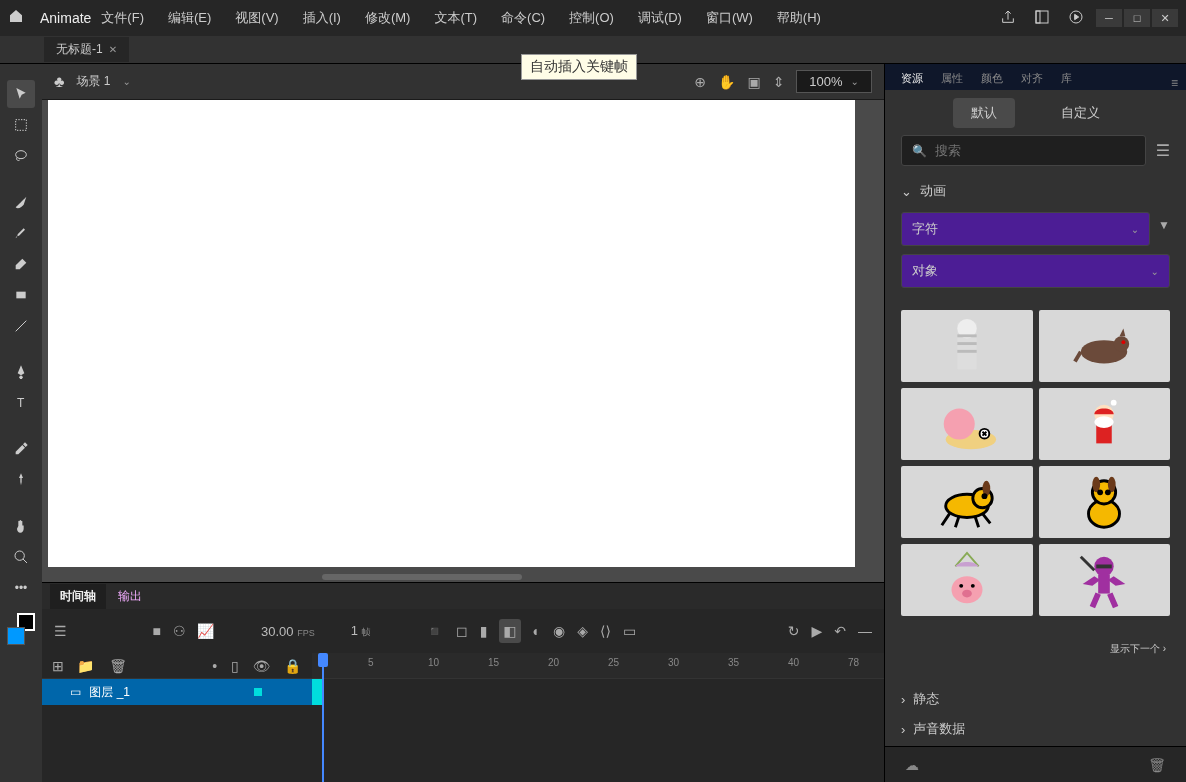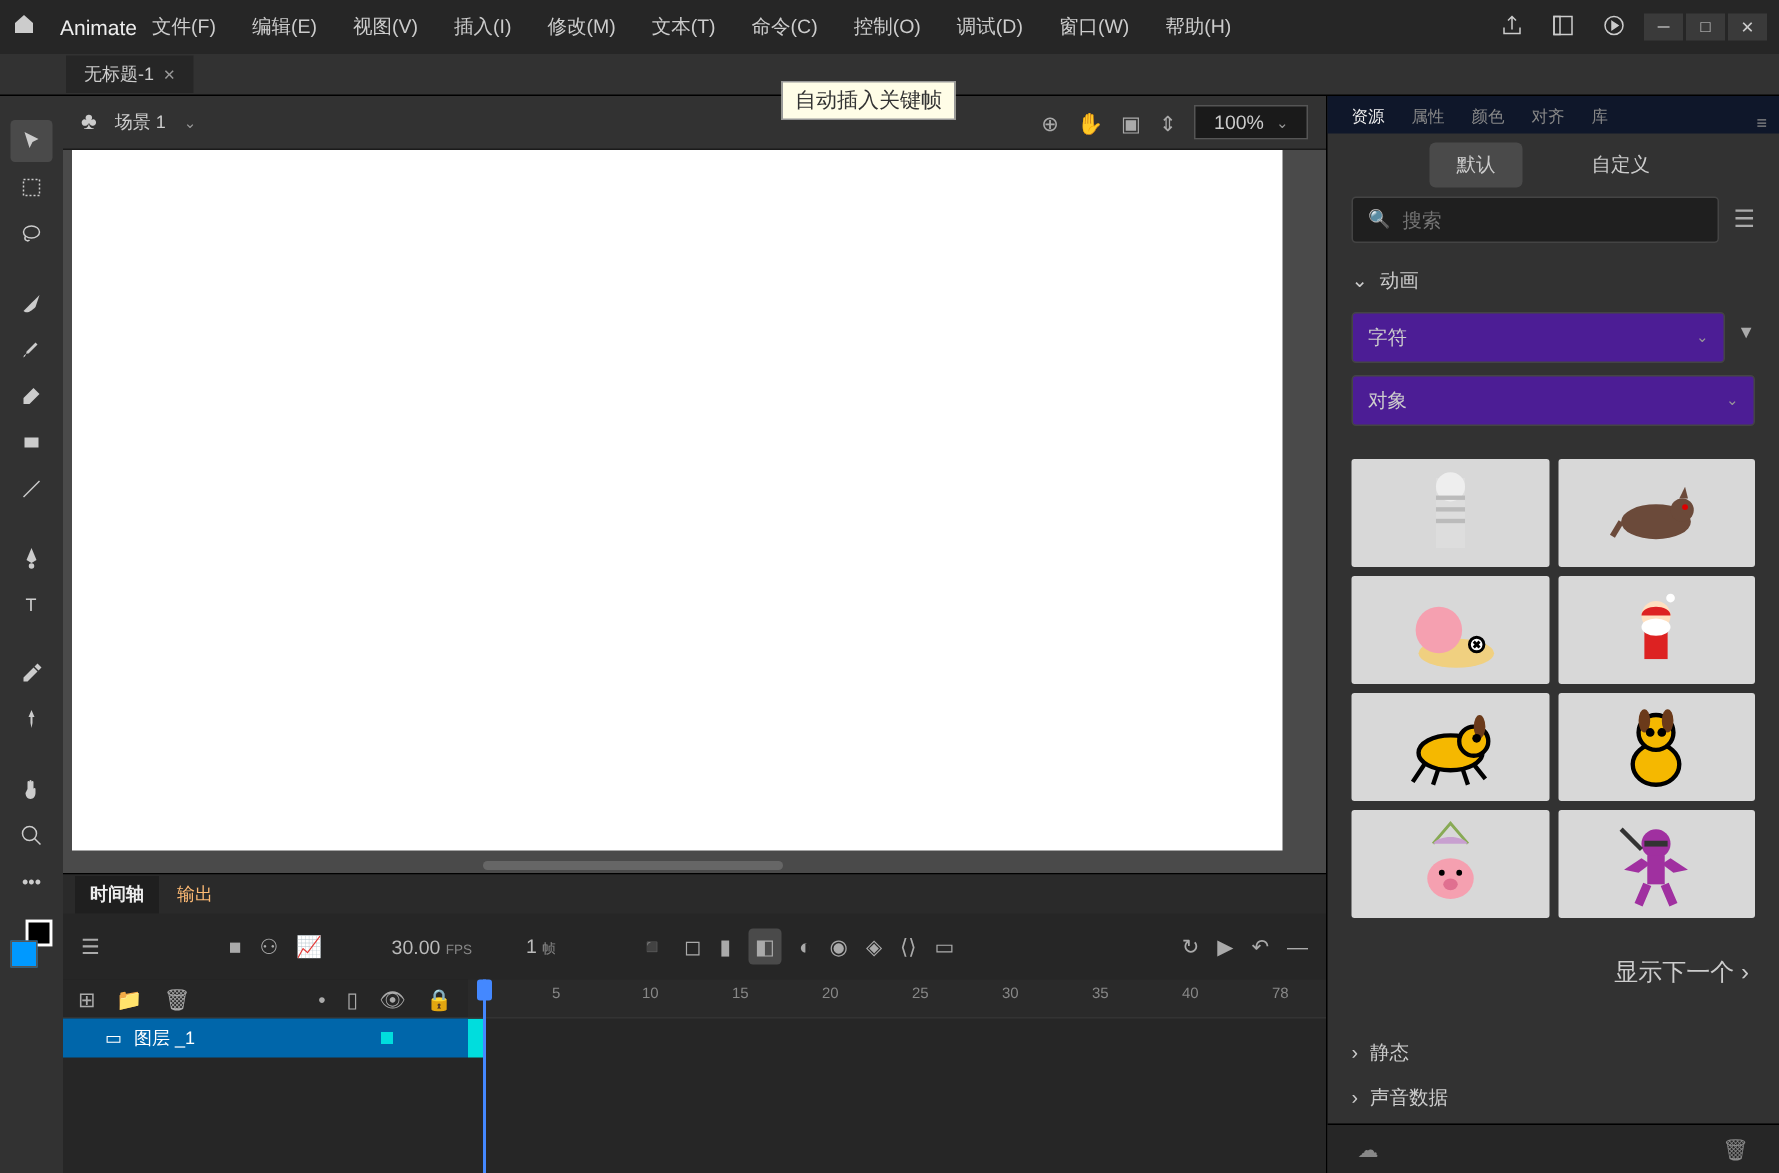--- a/index.html
+++ b/index.html
@@ -34,21 +34,21 @@
 .stage-spacer{flex:1}
 .stage-btn{cursor:pointer;color:#aaa;font-size:14px}
 .zoom-box{background:#1a1a1a;padding:3px 12px;display:flex;align-items:center;gap:8px;border:1px solid #555;font-size:13px}
 
 .stage-area{flex:1;background:#4a4a4a;position:relative;overflow:hidden}
 .canvas{position:absolute;left:6px;top:0;width:807px;height:467px;background:#fff}
 .hscroll{position:absolute;bottom:2px;left:280px;height:6px;width:200px;background:#666;border-radius:3px}
 
 .timeline{height:200px;background:#262626;border-top:1px solid #000;display:flex;flex-direction:column}
 .tl-tabs{height:26px;display:flex;align-items:center;padding-left:8px;gap:2px;background:#2a2a2a}
-.tl-tab{padding:4px 10px;font-size:12px;color:#fdba74;cursor:pointer}
+.tl-tab{padding:4px 10px;font-size:12px;color:#f0abfc;cursor:pointer}
 .tl-tab.active{background:#1f1f1f;color:#eee;font-weight:bold}
 .tl-controls{height:44px;display:flex;align-items:center;padding:0 12px;gap:16px}
 .tl-ctrl-group{display:flex;gap:12px;align-items:center}
 .tl-icon{cursor:pointer;color:#aaa;font-size:14px}
 .fps-box{color:#bbb;font-size:13px}
 .fps-box .unit{font-size:9px;color:#888}
 .tl-ctrl-spacer{flex:1}
 .tl-layers{flex:1;display:flex;background:#1f1f1f;position:relative}
 .layer-panel{width:270px;background:#262626}
 .layer-head{height:26px;display:flex;align-items:center;padding:0 10px;gap:14px;border-bottom:1px solid #333}
@@ -75,21 +75,21 @@
 .rp-search{padding:0 16px;display:flex;gap:10px;align-items:center}
 .search-box{flex:1;background:#1f1f1f;border:1px solid #444;padding:7px 10px;display:flex;align-items:center;gap:8px;border-radius:3px}
 .search-input{background:none;border:none;color:#aaa;outline:none;flex:1;font-size:13px}
 .grid-icon{cursor:pointer;color:#aaa;font-size:16px}
 .rp-section{padding:12px 16px}
 .section-head{display:flex;align-items:center;gap:8px;cursor:pointer;font-size:13px;padding:4px 0}
 .dropdown{background:#4c1d95;border:1px solid #444;padding:7px 10px;display:flex;justify-content:space-between;align-items:center;border-radius:3px;margin-top:8px;font-size:13px;cursor:pointer}
 .filter-icon{cursor:pointer;color:#aaa}
 .asset-grid{display:grid;grid-template-columns:1fr 1fr;gap:6px;padding:0 16px;margin-top:10px}
 .asset{height:72px;background:#d8d8d8;border-radius:2px;cursor:pointer;display:flex;align-items:center;justify-content:center;overflow:hidden}
-.show-next{text-align:right;padding:26px 20px;font-size:16px;color:#ccc;cursor:pointer}
+.show-next{text-align:right;padding:26px 20px;font-size:10px;color:#ccc;cursor:pointer}
 .rp-bottom{height:38px;background:#262626;display:flex;align-items:center;justify-content:space-between;padding:0 20px;border-top:1px solid #000;margin-top:auto}
 .rp-bottom>*{cursor:pointer;color:#888;font-size:14px}
 
 svg{width:16px;height:16px;fill:none;stroke:#ccc;stroke-width:1.5}
 .asset svg{width:62px;height:62px;stroke:none}
 </style>
 </head>
 <body>
 
 <div class="titlebar">

